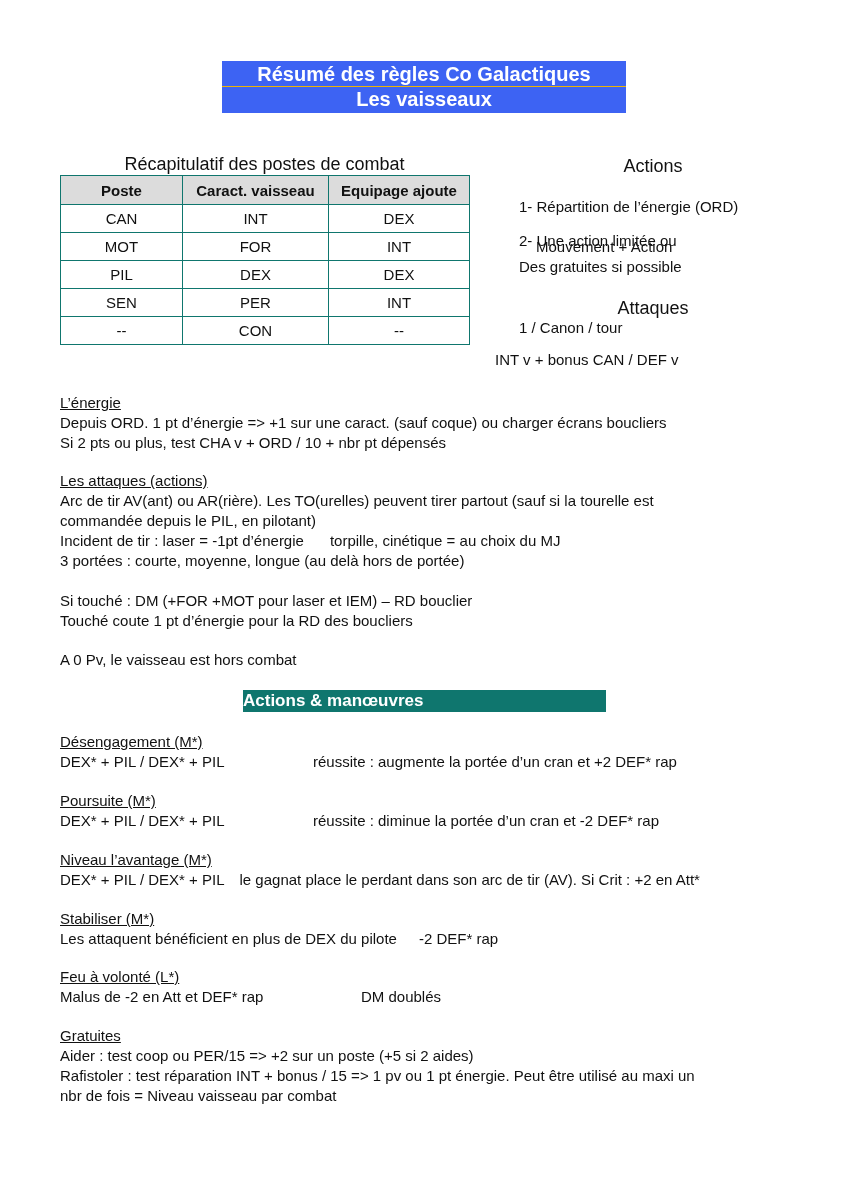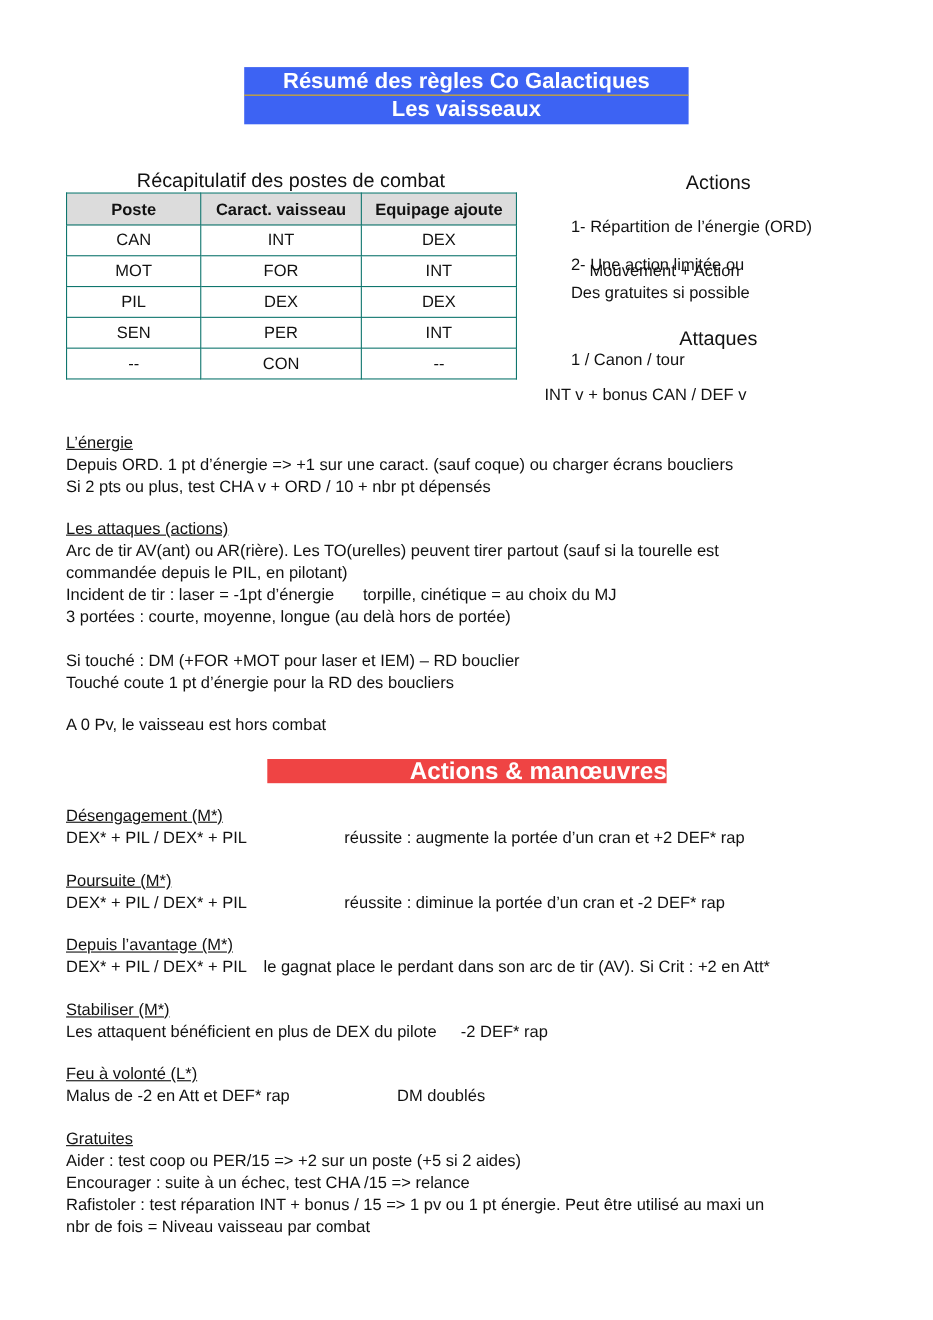--- a/index.html
+++ b/index.html
@@ -36,22 +36,22 @@
     .right-heading { font-size: 18px; line-height: 20px; text-align: center; width: 260px; }
     .right-text { font-size: 15px; line-height: 20px; white-space: nowrap; }
 
     
     .para { left: 60px; font-size: 15px; line-height: 20px; width: 740px; }
     .para .head { text-decoration: underline; display: block; }
     .para .row { display: block; white-space: nowrap; }
     .gap { display: inline-block; }
 
     .banner2 {
-      left: 243px; top: 690px; width: 363px; height: 22px; background: #ef4444;
-      color: #ffffff; font-weight: bold; font-size: 22px; line-height: 22px; text-align: right;
+      left: 243px; top: 690px; width: 363px; height: 22px; background: #0f766e;
+      color: #ffffff; font-weight: bold; font-size: 17px; line-height: 22px; text-align: left;
     }
   </style>
 </head>
 <body>
 
 <div class="abs banner">
   <div class="line1">Résumé des règles Co Galactiques</div>
   <div class="line2">Les vaisseaux</div>
 </div>
 
@@ -130,33 +130,32 @@
   <span class="head">Désengagement (M*)</span>
   <span class="row"><span style="display:inline-block;width:253px;">DEX* + PIL / DEX* + PIL</span><span>réussite : augmente la portée d’un cran et +2 DEF* rap</span></span>
 </div>
 
 <div class="abs para" style="top:791px;">
   <span class="head">Poursuite (M*)</span>
   <span class="row"><span style="display:inline-block;width:253px;">DEX* + PIL / DEX* + PIL</span><span>réussite : diminue la portée d’un cran et -2 DEF* rap</span></span>
 </div>
 
 <div class="abs para" style="top:850px;">
-  <span class="head">Depuis l’avantage (M*)</span>
+  <span class="head">Niveau l’avantage (M*)</span>
   <span class="row"><span>DEX* + PIL / DEX* + PIL</span><span class="gap" style="width:15px;"></span><span>le gagnat place le perdant dans son arc de tir (AV). Si Crit : +2 en Att*</span></span>
 </div>
 
 <div class="abs para" style="top:909px;">
   <span class="head">Stabiliser (M*)</span>
   <span class="row"><span>Les attaquent bénéficient en plus de DEX du pilote</span><span class="gap" style="width:22px;"></span><span>-2 DEF* rap</span></span>
 </div>
 
 <div class="abs para" style="top:967px;">
   <span class="head">Feu à volonté (L*)</span>
   <span class="row"><span style="display:inline-block;width:301px;">Malus de -2 en Att et DEF* rap</span><span>DM doublés</span></span>
 </div>
 
 <div class="abs para" style="top:1026px;">
   <span class="head">Gratuites</span>
   <span class="row">Aider : test coop ou PER/15 =&gt; +2 sur un poste (+5 si 2 aides)</span>
-  <span class="row">Encourager : suite à un échec, test CHA /15 =&gt; relance</span>
   <span class="row">Rafistoler : test réparation INT + bonus / 15 =&gt; 1 pv ou 1 pt énergie. Peut être utilisé au maxi un</span>
   <span class="row">nbr de fois = Niveau vaisseau par combat</span>
 </div>
 
 </body></html>

